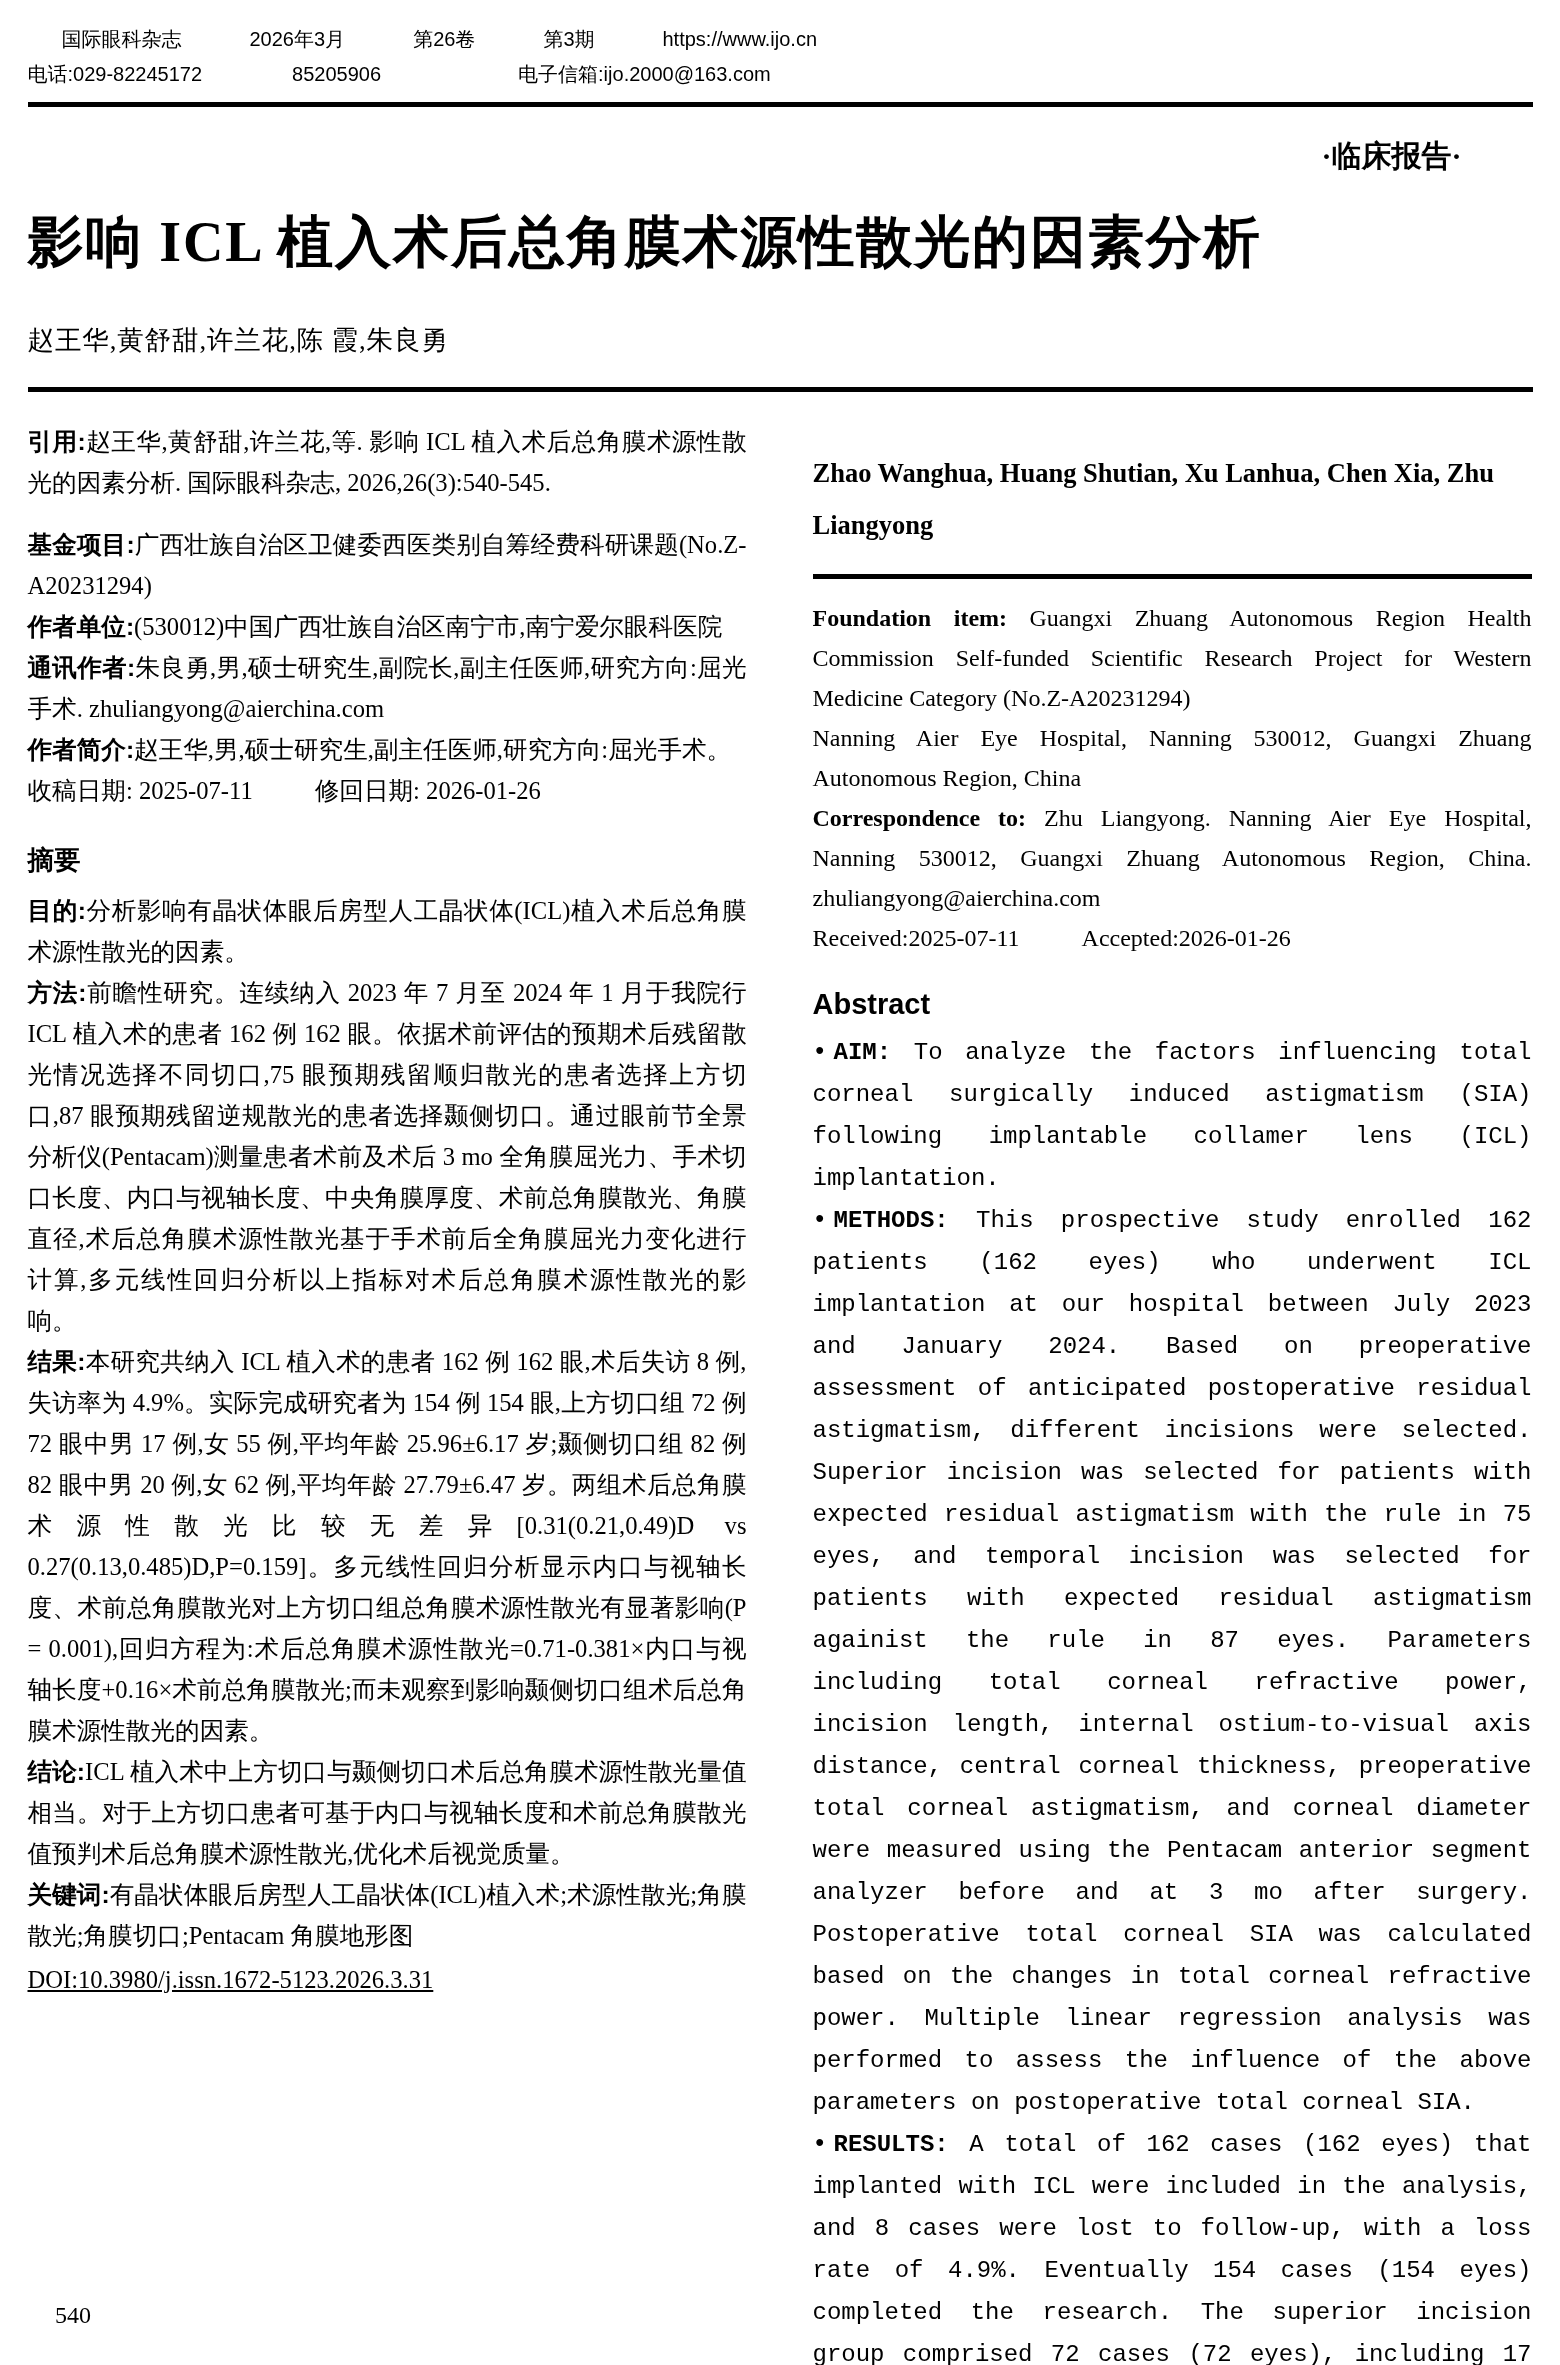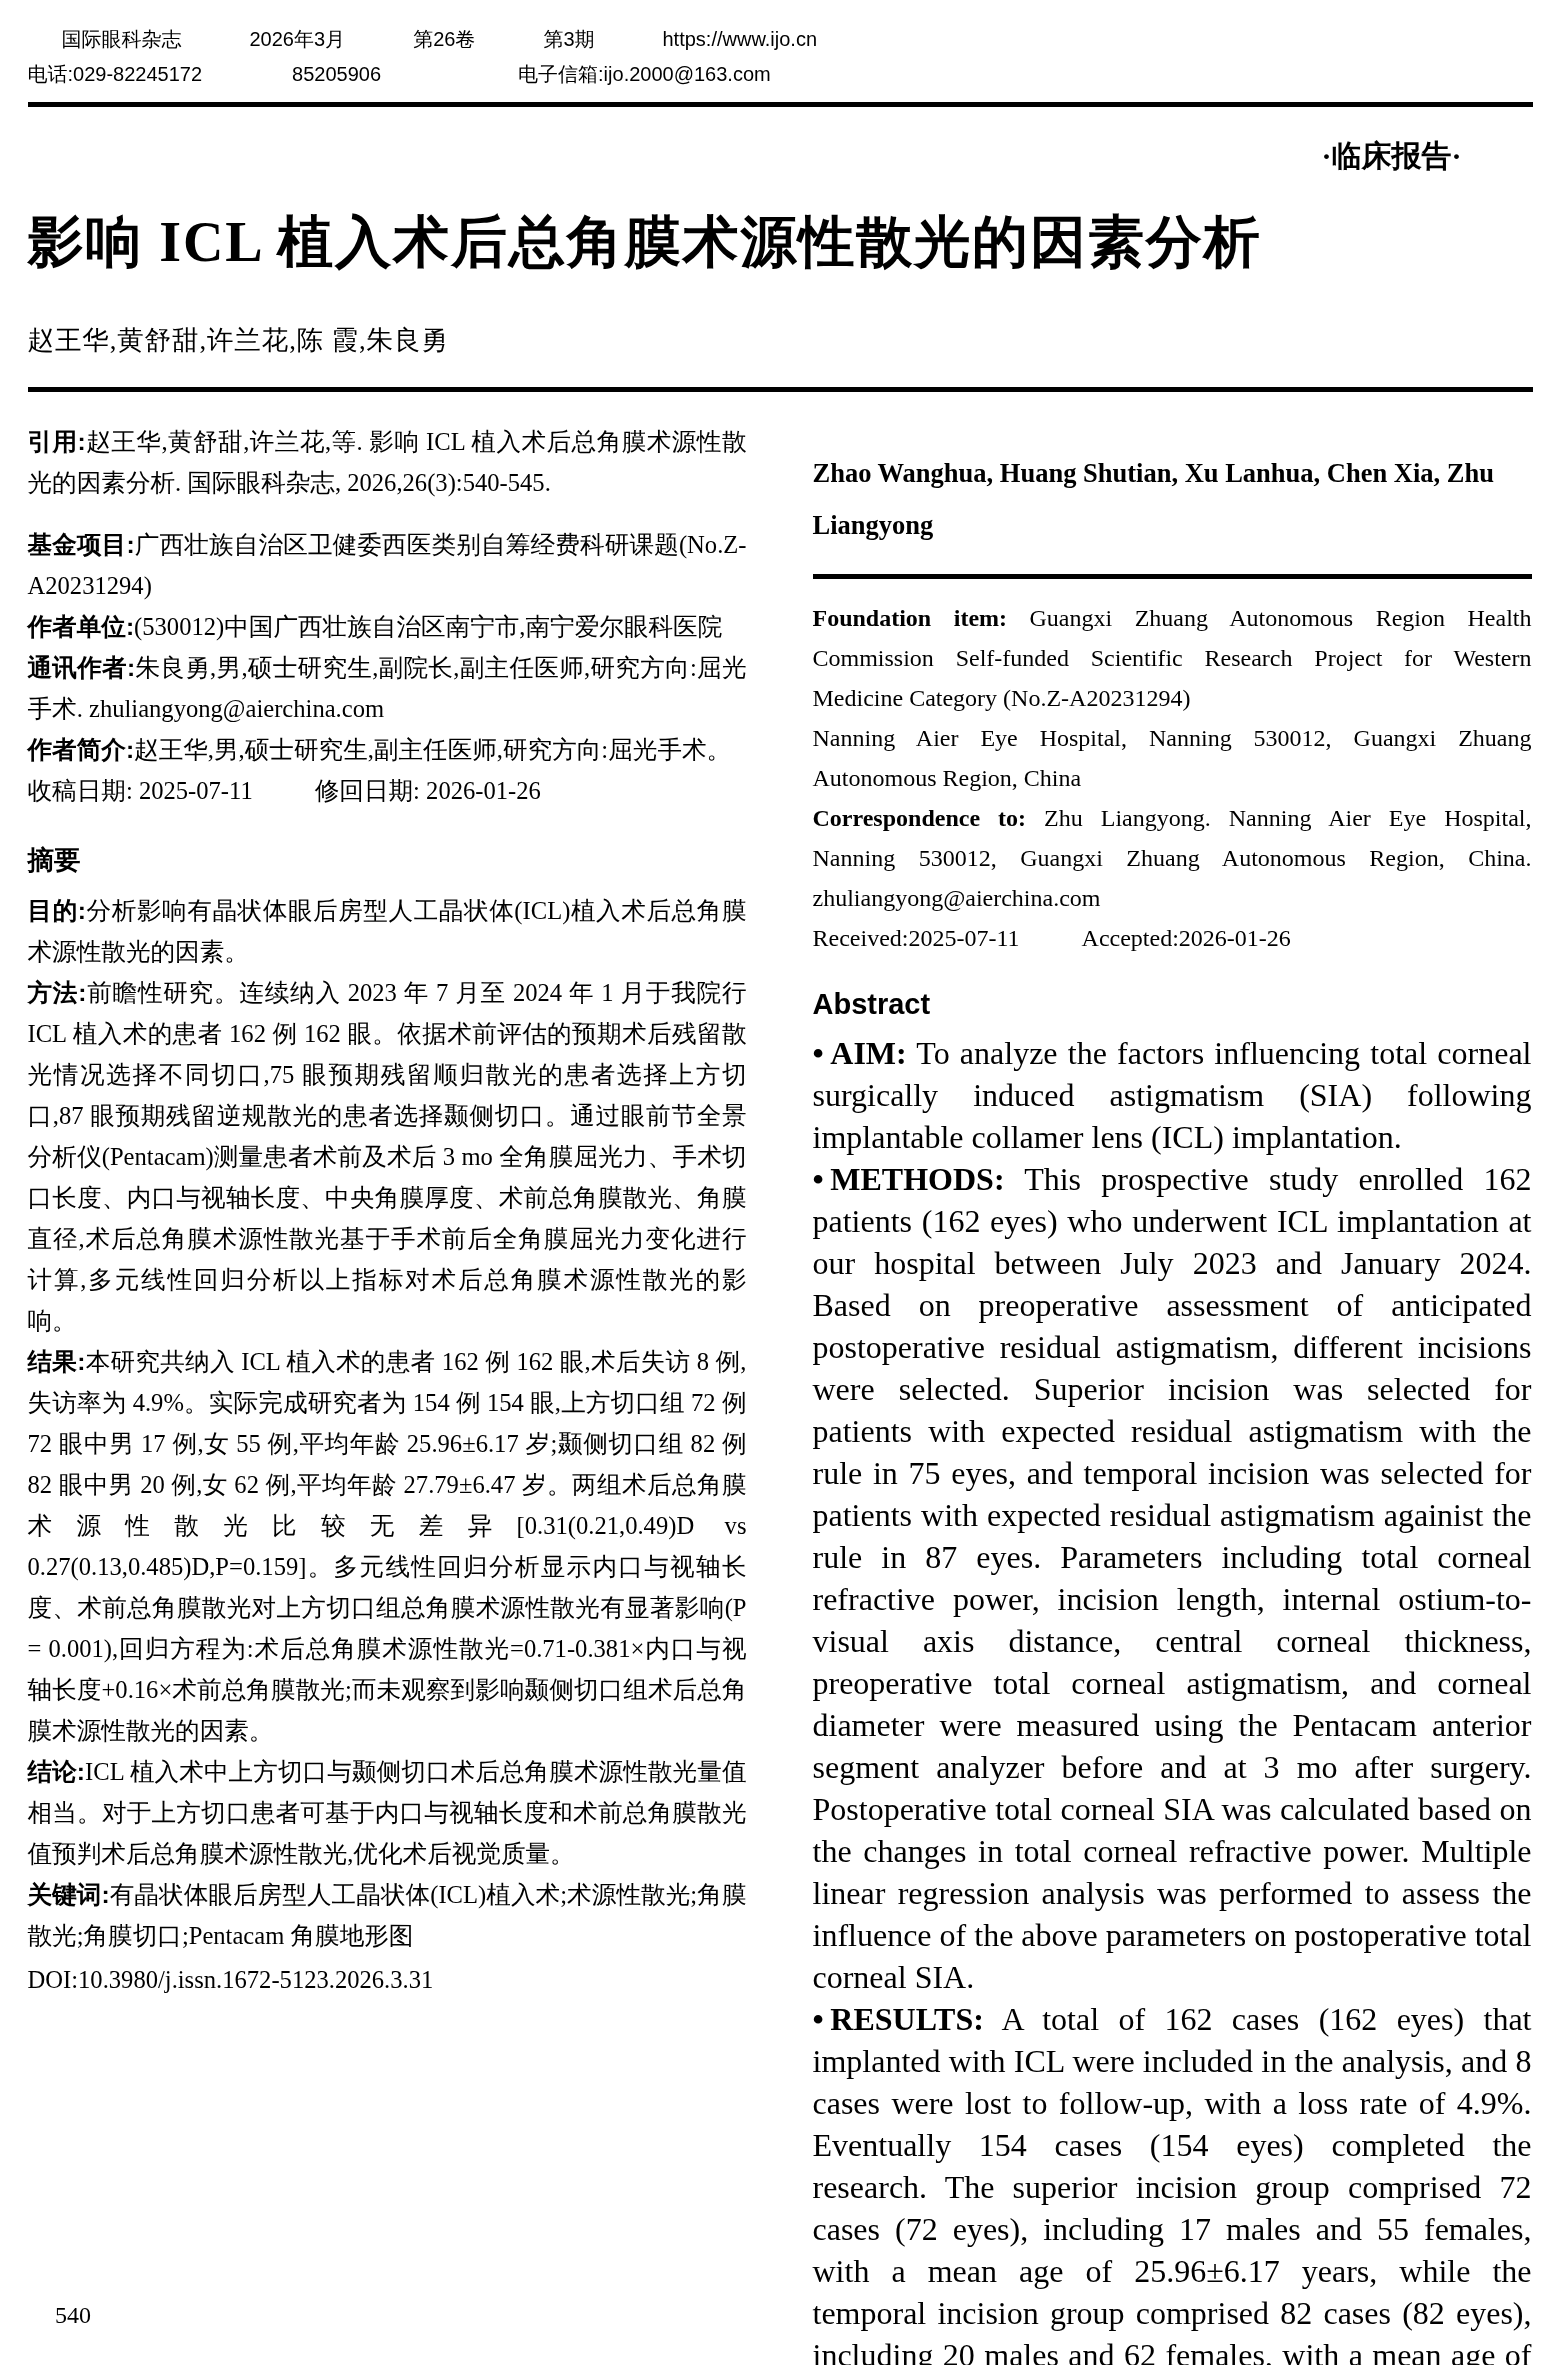--- a/index.html
+++ b/index.html
@@ -42,39 +42,39 @@
   .meta-cn p { font-size:24.6px; line-height:40px; text-align:justify; margin:0; }
   .label-hei { font-family:"Liberation Sans", sans-serif; font-weight:bold; }
   .gap-before { margin-top:21px !important; }
   .dates-cn { margin-top:1.9px; }
   .spacer { display:inline-block; width:62px; }
   .abs-heading-cn {
     font-family:"Liberation Sans", sans-serif; font-weight:bold;
     font-size:26.5px; margin:31px 0 12.3px 0;
   }
   .body-cn p { font-size:24.6px; line-height:41px; text-align:justify; margin:0; }
-  .doi-line { margin-top:2.8px !important; text-align:right; }
+  .doi-line { margin-top:2.8px !important; text-align:right;text-decoration:underline; }
   
   .title-en {
     font-family:"Liberation Sans", sans-serif; font-weight:bold;
     font-size:30px; line-height:59px; letter-spacing:-0.5px;
     text-align:justify; margin:0;
   }
   .authors-en { font-size:26.5px; line-height:52px; font-weight:bold; margin-top:26.5px; }
   .rule-right { margin-top:23px; }
   .meta-en { margin-top:19px; }
   .meta-en p { font-size:24px; line-height:40px; text-align:justify; margin:0; }
   .dates-en { margin-top:1.9px; }
   .abs-heading-en {
     font-family:"Liberation Sans", sans-serif; font-weight:bold;
     font-size:29px; margin:30px 0 11.4px 0;
   }
   .abs-en p {
-    font-family:Liberation Serif, serif;
-    font-size:32px; line-height:42px; text-align:justify; margin:0;
+    font-family:Liberation Mono, monospace;
+    font-size:24px; line-height:42px; text-align:justify; margin:0;
   }
   .abs-en .lbl { font-weight:bold; }
   .bullet { font-weight:bold; margin-right:6.6px; }
   
   .pageno {
     position:absolute; left:55px; bottom:37px;
     font-size:24px; font-family:"Liberation Serif", serif;
   }
 </style>
 </head>

